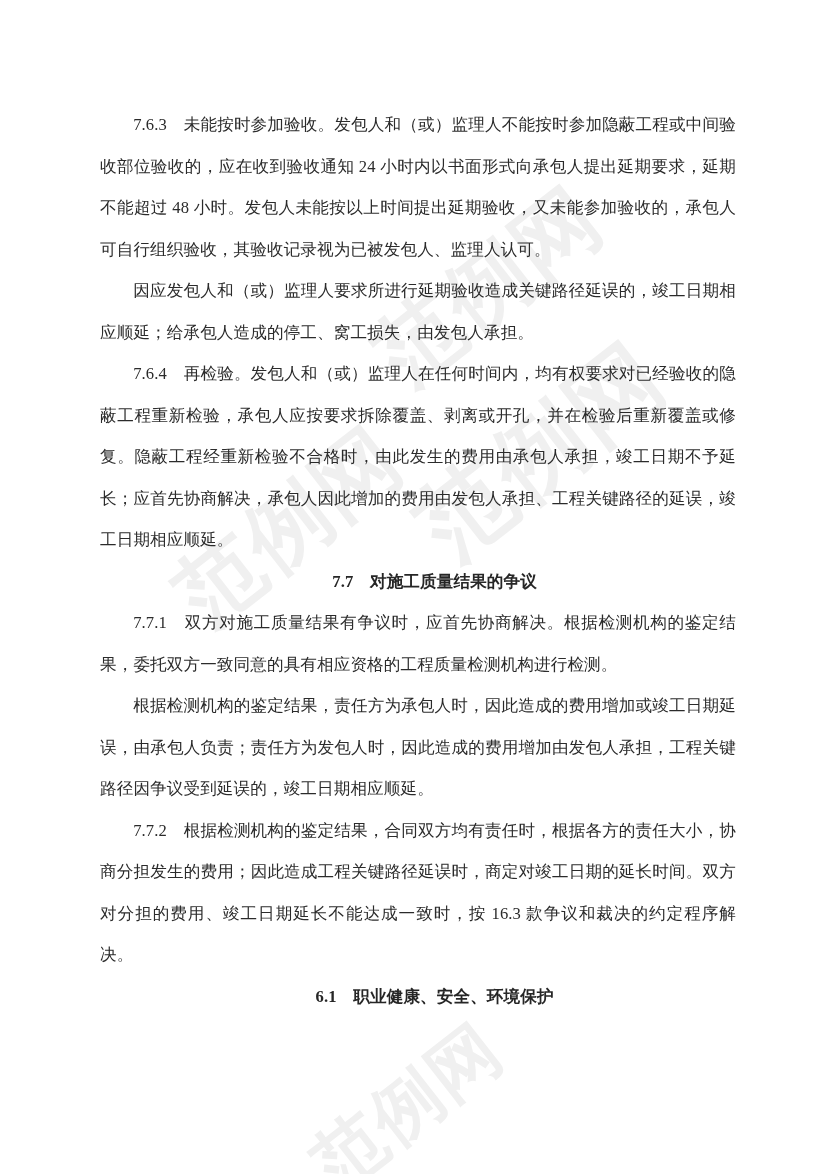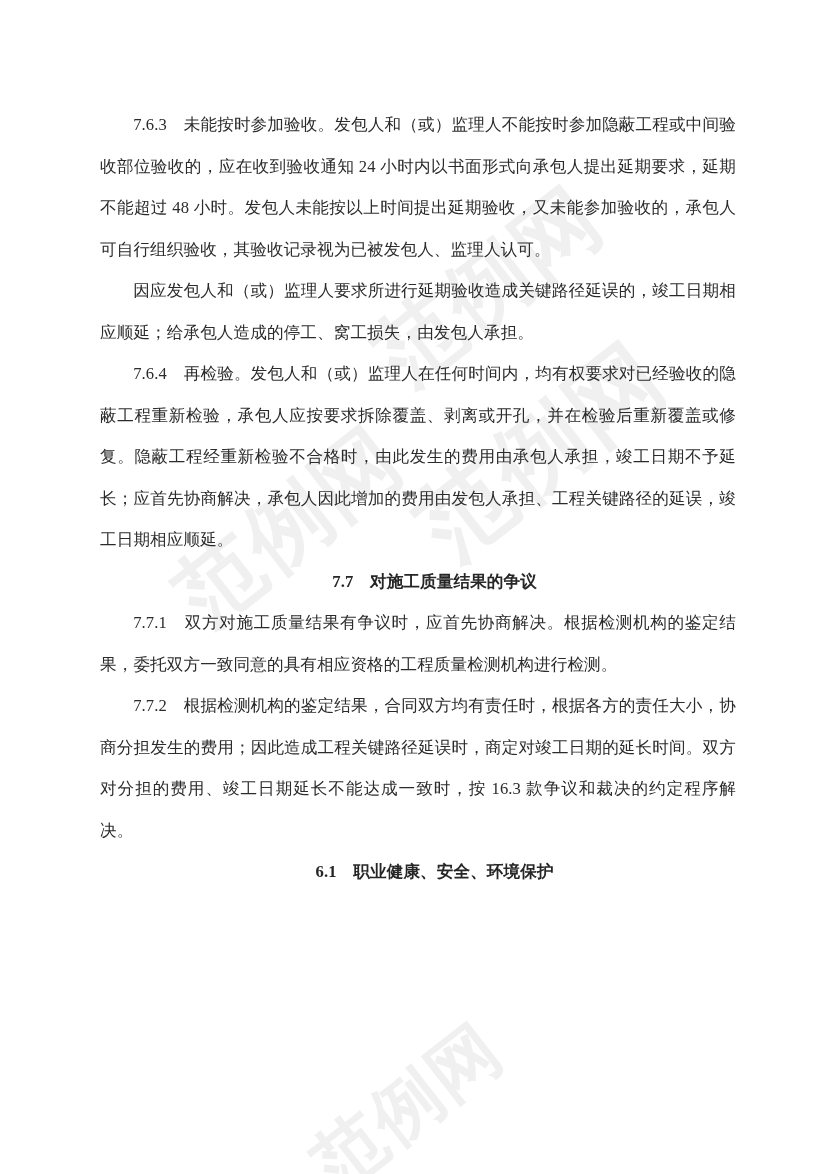--- a/index.html
+++ b/index.html
@@ -90,20 +90,21 @@
       <p class="para indent">7.6.3　未能按时参加验收。发包人和（或）监理人不能按时参加隐蔽工程或中间验收部位验收的，应在收到验收通知 24 小时内以书面形式向承包人提出延期要求，延期不能超过 48 小时。发包人未能按以上时间提出延期验收，又未能参加验收的，承包人可自行组织验收，其验收记录视为已被发包人、监理人认可。</p>
 
       <p class="para indent sp-8">因应发包人和（或）监理人要求所进行延期验收造成关键路径延误的，竣工日期相应顺延；给承包人造成的停工、窝工损失，由发包人承担。</p>
 
       <p class="para indent sp-8">7.6.4　再检验。发包人和（或）监理人在任何时间内，均有权要求对已经验收的隐蔽工程重新检验，承包人应按要求拆除覆盖、剥离或开孔，并在检验后重新覆盖或修复。隐蔽工程经重新检验不合格时，由此发生的费用由承包人承担，竣工日期不予延长；应首先协商解决，承包人因此增加的费用由发包人承担、工程关键路径的延误，竣工日期相应顺延。</p>
 
       <p class="para heading sp-26">7.7　对施工质量结果的争议</p>
 
       <p class="para indent sp-20">7.7.1　双方对施工质量结果有争议时，应首先协商解决。根据检测机构的鉴定结果，委托双方一致同意的具有相应资格的工程质量检测机构进行检测。</p>
 
+      <p class="para indent sp-8">根据检测机构的鉴定结果，责任方为承包人时，因此造成的费用增加或竣工日期延误，由承包人负责；责任方为发包人时，因此造成的费用增加由发包人承担，工程关键路径因争议受到延误的，竣工日期相应顺延。</p>
 
       <p class="para indent sp-14">7.7.2　根据检测机构的鉴定结果，合同双方均有责任时，根据各方的责任大小，协商分担发生的费用；因此造成工程关键路径延误时，商定对竣工日期的延长时间。双方对分担的费用、竣工日期延长不能达成一致时，按 16.3 款争议和裁决的约定程序解决。</p>
 
       <p class="para heading sp-20">6.1　职业健康、安全、环境保护</p>
 
     </div>
   </div>
 
 </div>
 

